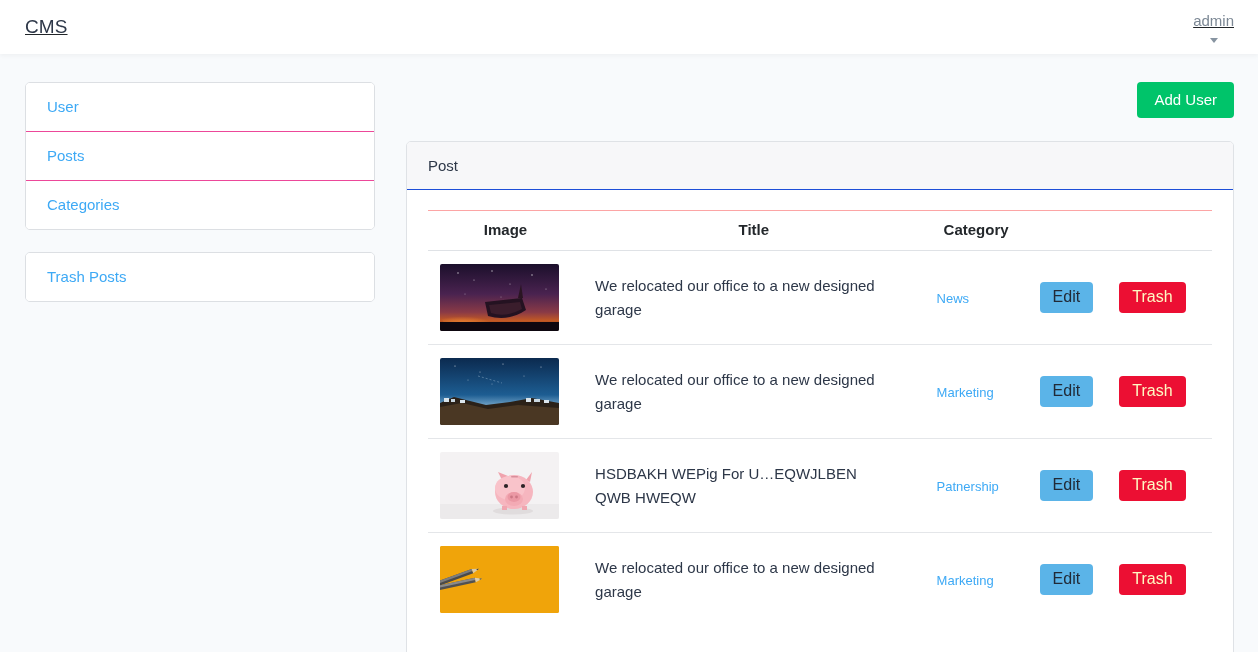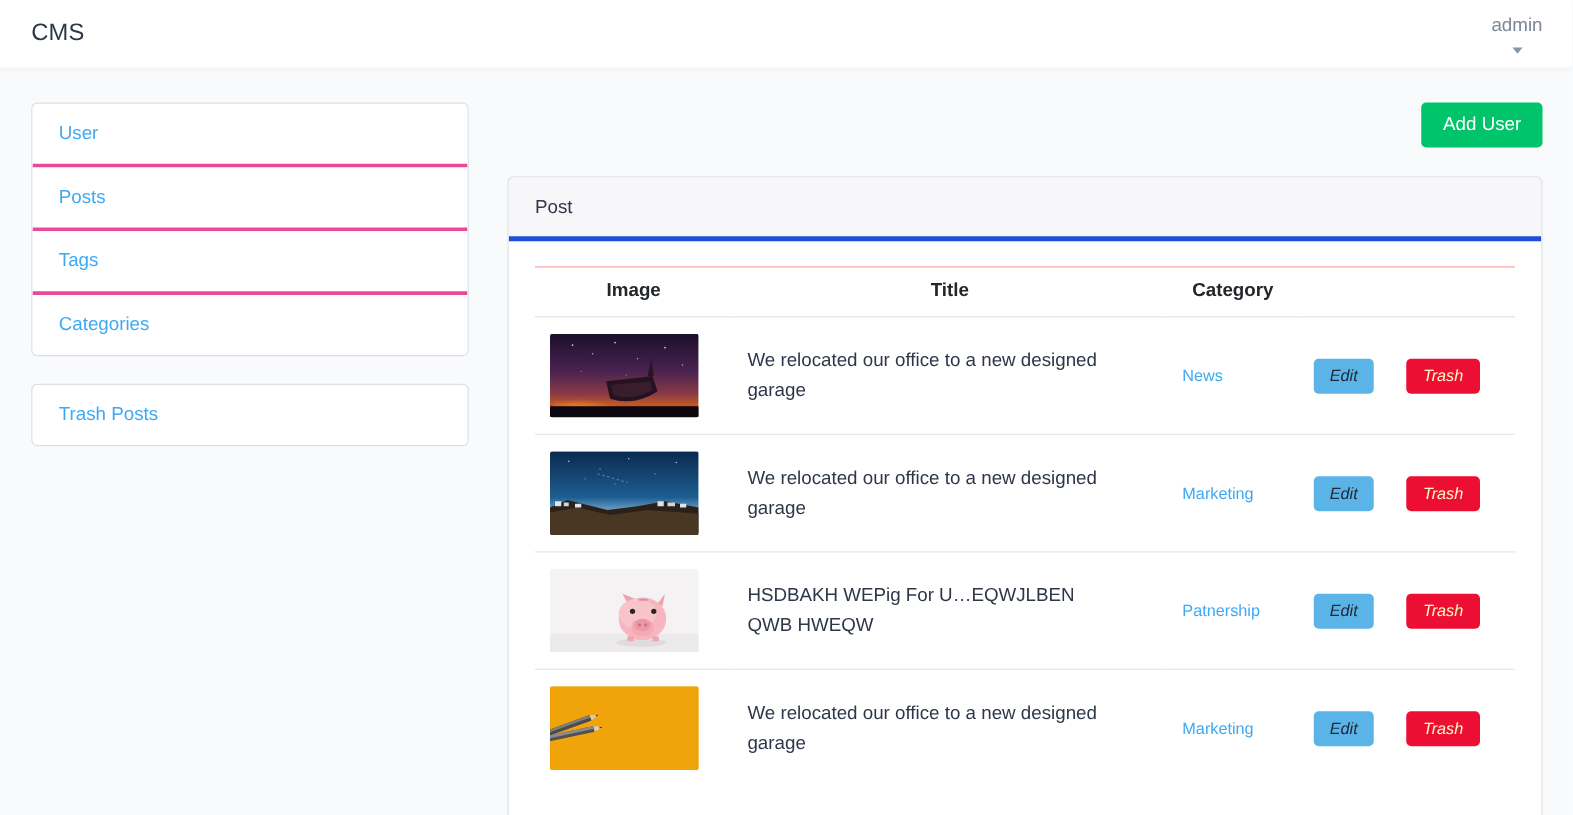--- a/index.html
+++ b/index.html
@@ -18,20 +18,21 @@
   .navbar {
     height: 54px;
     background: #ffffff;
     box-shadow: 0 2px 4px rgba(0,0,0,.04);
     display: flex;
     align-items: center;
     justify-content: space-between;
     padding: 0 24px 0 25px;
     position: relative;
     z-index: 5;
+    text-decoration: underline;
   }
   .brand {
     font-size: 19px;
     color: #2d3748;
     letter-spacing: .1px;
     text-decoration: none;
     font-weight: 400;
   }
   .nav-right { display: flex; align-items: center; }
   .user-menu {
@@ -64,21 +65,21 @@
 
   
   .list-group {
     background: #ffffff;
     border: 1px solid #dcdfe3;
     border-radius: 5px;
     overflow: hidden;
   }
   .list-group-item {
     padding: 15px 21px;
-    border-bottom: 3px solid #ec4899;
+    border-bottom: 1px solid #ec4899;
     background: #fff;
     cursor: pointer;
   }
   .list-group-item:last-child { border-bottom: none; }
   .list-group-item a,
   .list-link {
     color: #3da9f5;
     font-size: 15px;
     text-decoration: none;
   }
@@ -87,21 +88,21 @@
   
   .card {
     background: #ffffff;
     border: 1px solid #dfe2e6;
     border-radius: 5px;
     margin-top: 23px;
     overflow: hidden;
   }
   .card-header {
     background: #f7f7f9;
-    border-bottom: 4px solid #1d4ed8;
+    border-bottom: 1px solid #1d4ed8;
     padding: 15px 21px;
     font-size: 15px;
     color: #2d3748;
   }
   .card-body { padding: 20px 21px 46px 21px; }
 
   
   .btn-row { display: flex; justify-content: flex-end; }
   .btn-add {
     background: #00c46a;
@@ -163,27 +164,26 @@
     color: #3da9f5;
     text-decoration: none;
     font-size: 13px;
   }
 
   .actions { white-space: nowrap; }
   .btn-sm {
     display: inline-block;
     border: none;
     border-radius: 4px;
-    font-size: 13px;
+    font-size: 16px;
     font-family: "Liberation Sans", sans-serif;
     padding: 7px 13px 8px 13px;
     line-height: 1;
     cursor: pointer;
     text-decoration: none;
-    font-style: italic;
   }
   .btn-edit {
     background: #5bb4e8;
     color: #212a37;
     margin-right: 22px;
   }
   .btn-trash {
     background: #ec0f33;
     color: #fef9c3;
   }
@@ -204,23 +204,20 @@
 <div class="container">
 
   <div class="col-left">
 
     <div class="list-group">
       <div class="list-group-item">
         <a class="list-link" href="#">User</a>
       </div>
       <div class="list-group-item">
         <a class="list-link" href="#">Posts</a>
-      </div>
-      <div class="list-group-item">
-        <a class="list-link" href="#">Tags</a>
       </div>
       <div class="list-group-item">
         <a class="list-link" href="#">Categories</a>
       </div>
     </div>
 
     <div class="spacer-22"></div>
 
     <div class="list-group">
       <div class="list-group-item">

